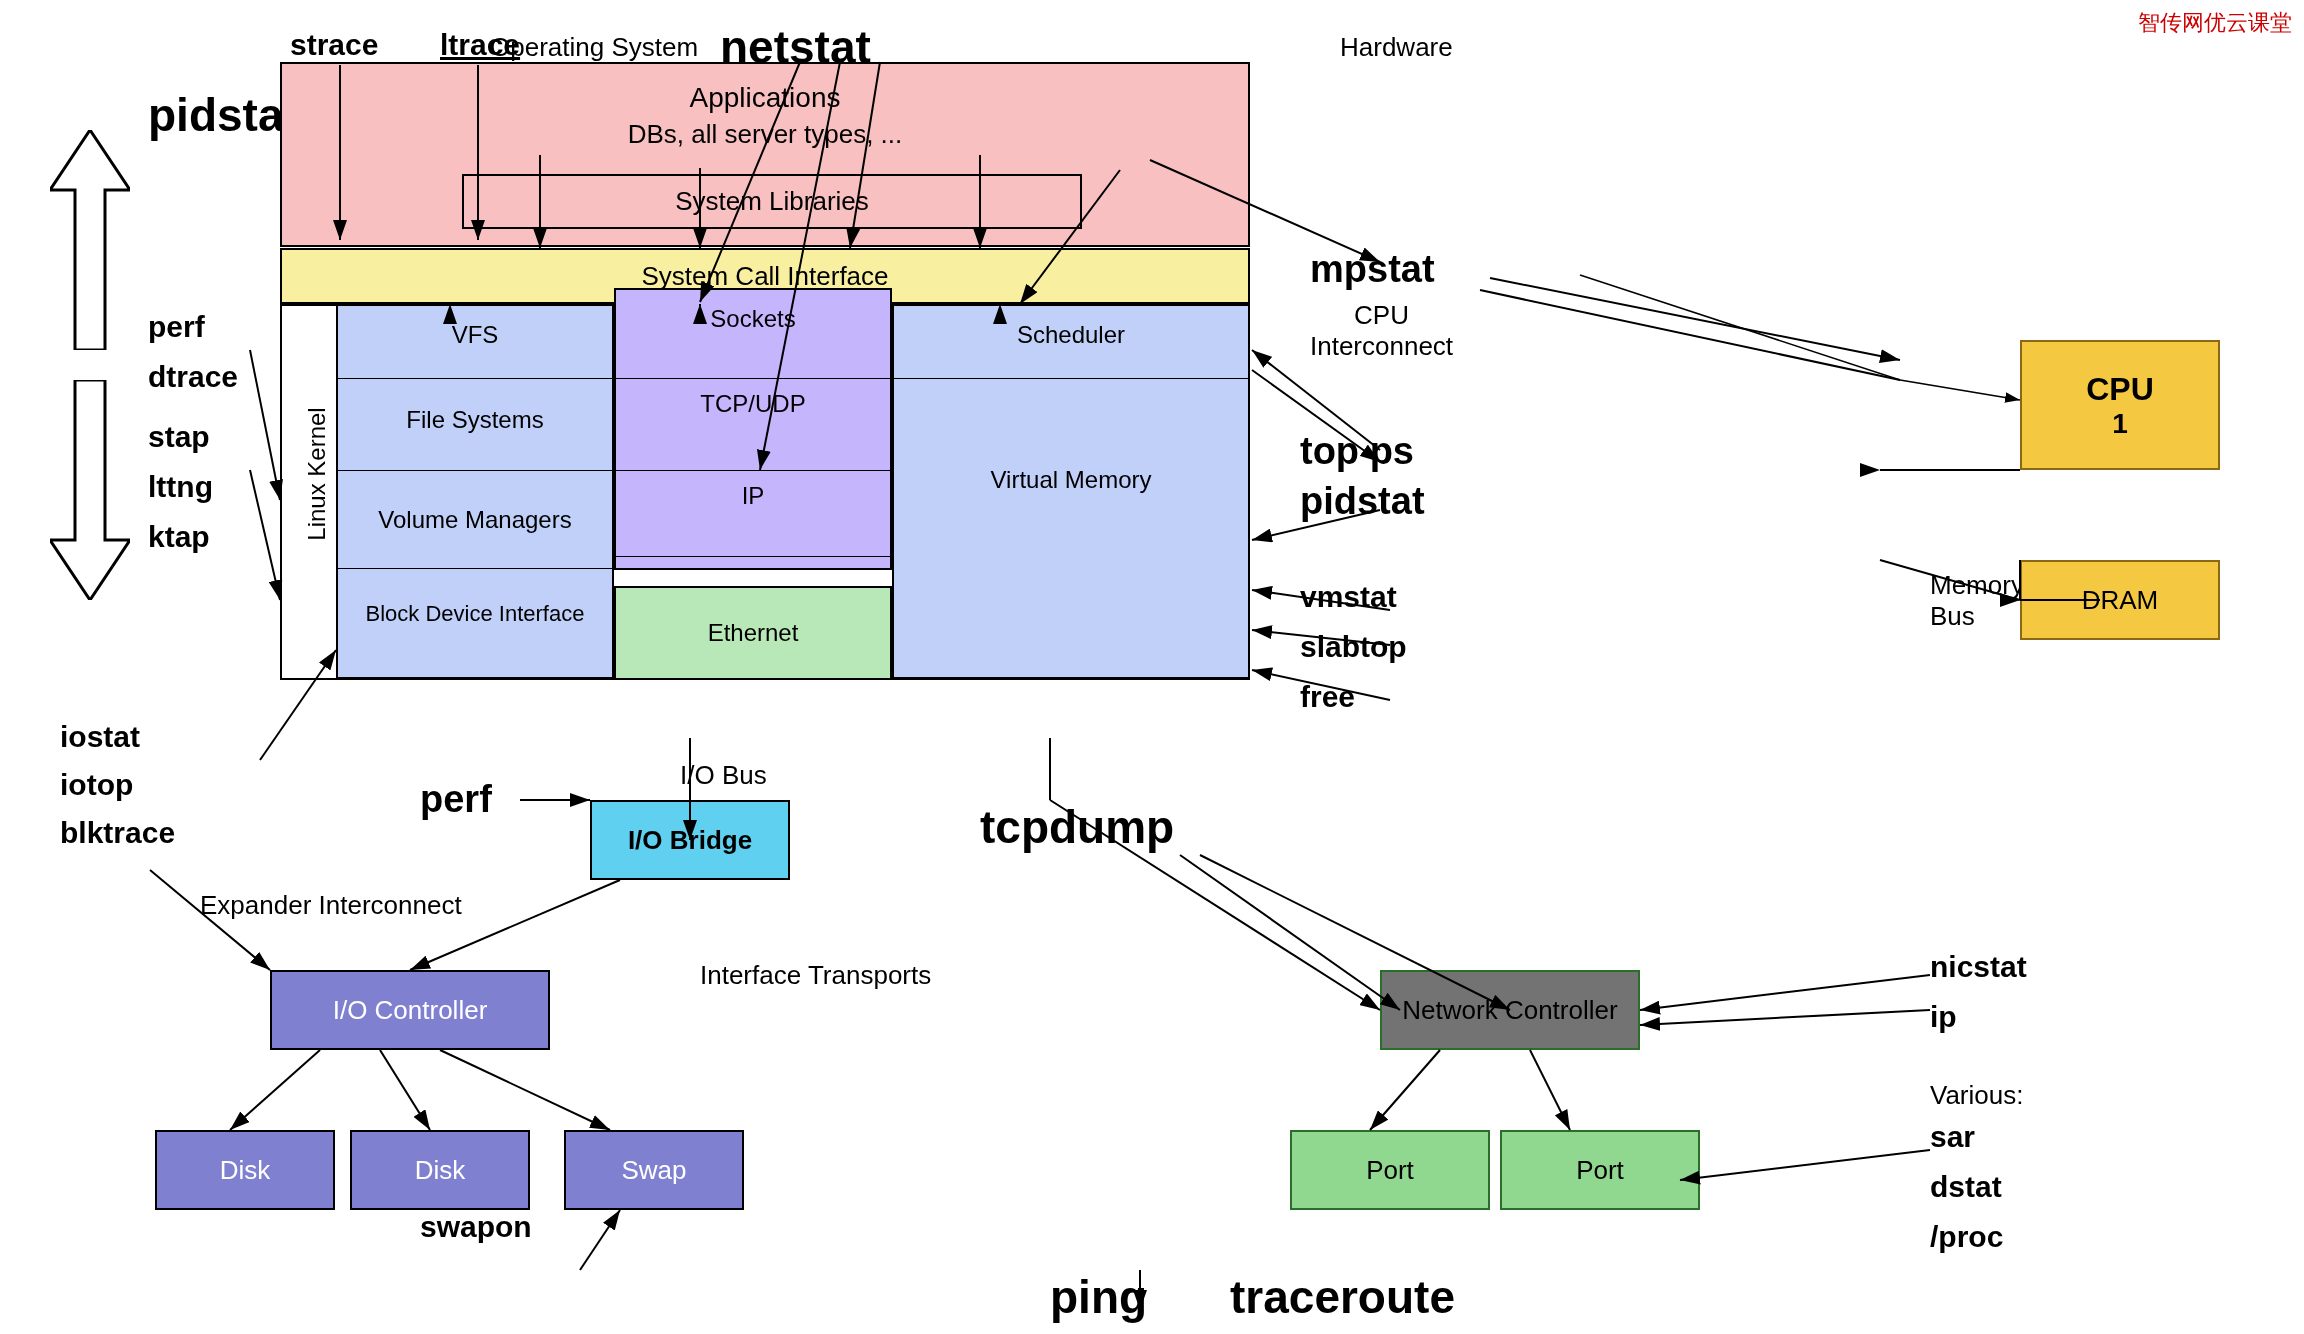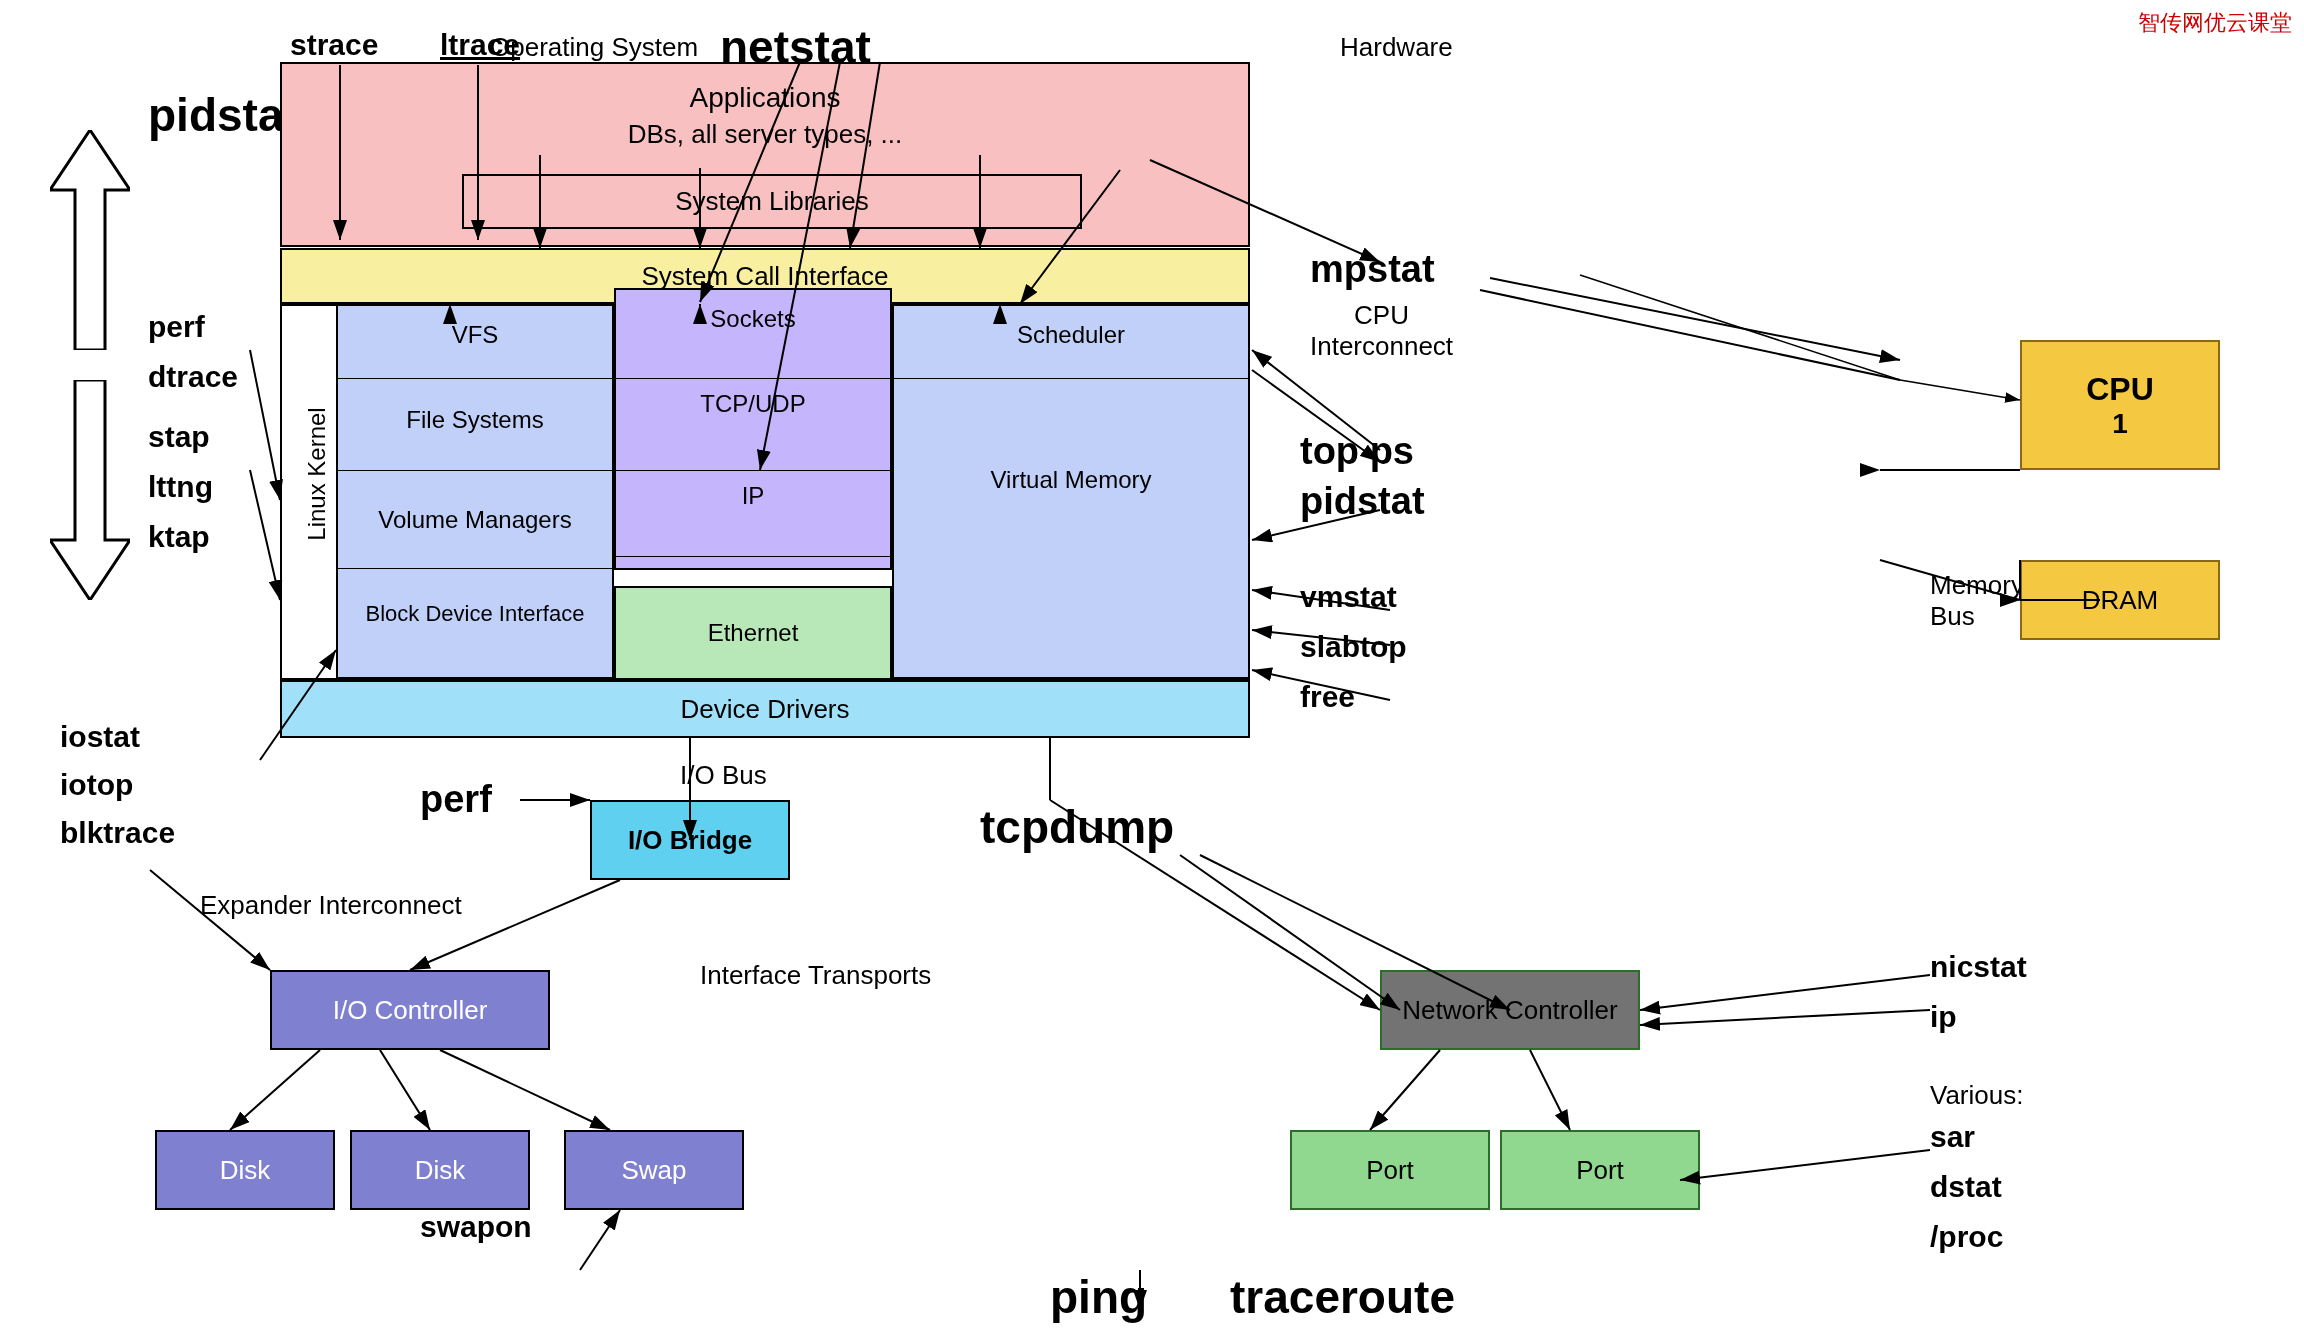--- a/index.html
+++ b/index.html
@@ -234,21 +234,20 @@
   <div style="position:absolute;top:378px;left:614px;width:278px;height:1px;background:#000;"></div>
   <div style="position:absolute;top:470px;left:614px;width:278px;height:1px;background:#000;"></div>
   <div style="position:absolute;top:556px;left:614px;width:278px;height:1px;background:#000;"></div>
 
   <div style="position:absolute;top:304px;left:892px;width:358px;height:375px;background:#c0d0f8;border:2px solid #000;">
     <div style="position:absolute;top:15px;left:0;width:100%;text-align:center;font-size:24px;">Scheduler</div>
     <div style="position:absolute;top:160px;left:0;width:100%;text-align:center;font-size:24px;">Virtual Memory</div>
   </div>
   <div style="position:absolute;top:378px;left:892px;width:358px;height:1px;background:#000;"></div>
 
-  <div style="position:absolute;top:680px;left:280px;width:970px;height:58px;background:#a0e0f8;border:2px solid #000;display:flex;align-items:center;justify-content:center;font-size:26px;">Device Drivers</div>
 
   <div class="tool-label large" style="top:248px;left:1310px;">mpstat</div>
 
   <div class="label" style="top:300px;left:1310px;text-align:center;">CPU<br>Interconnect</div>
 
   <div class="tool-label large" style="top:430px;left:1300px;">top ps</div>
 
   <div class="tool-label large" style="top:480px;left:1300px;">pidstat</div>
 
   <div class="tool-label" style="top:580px;left:1300px;">vmstat</div>

